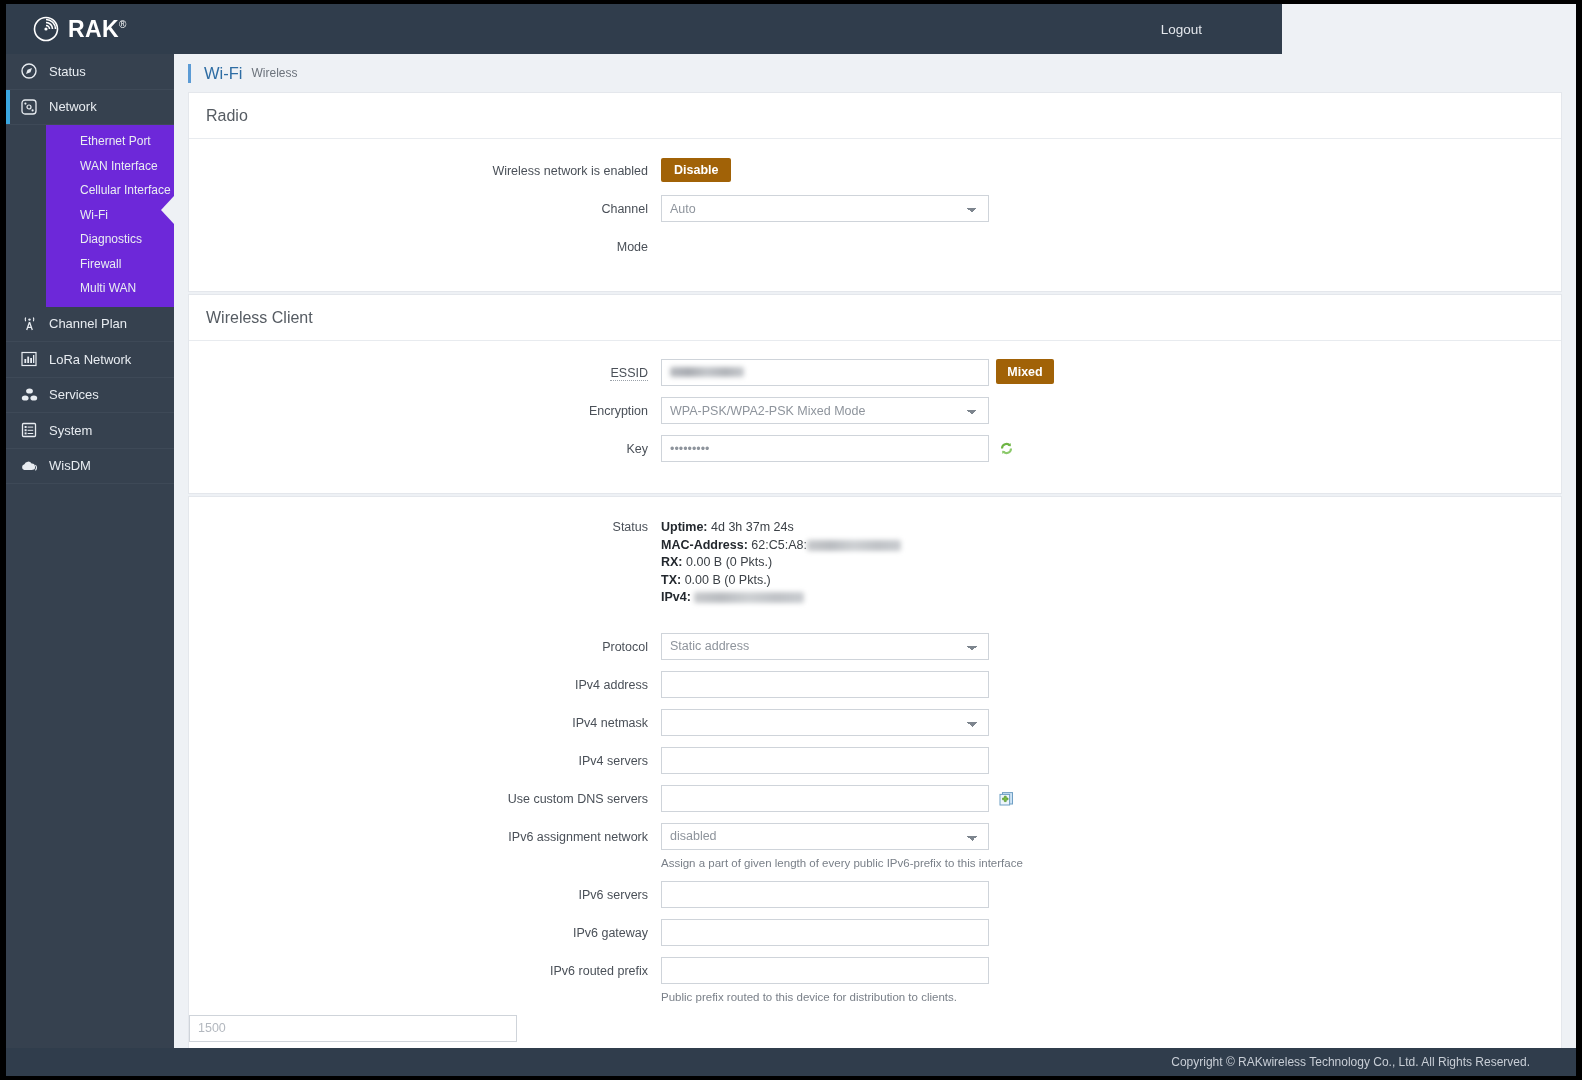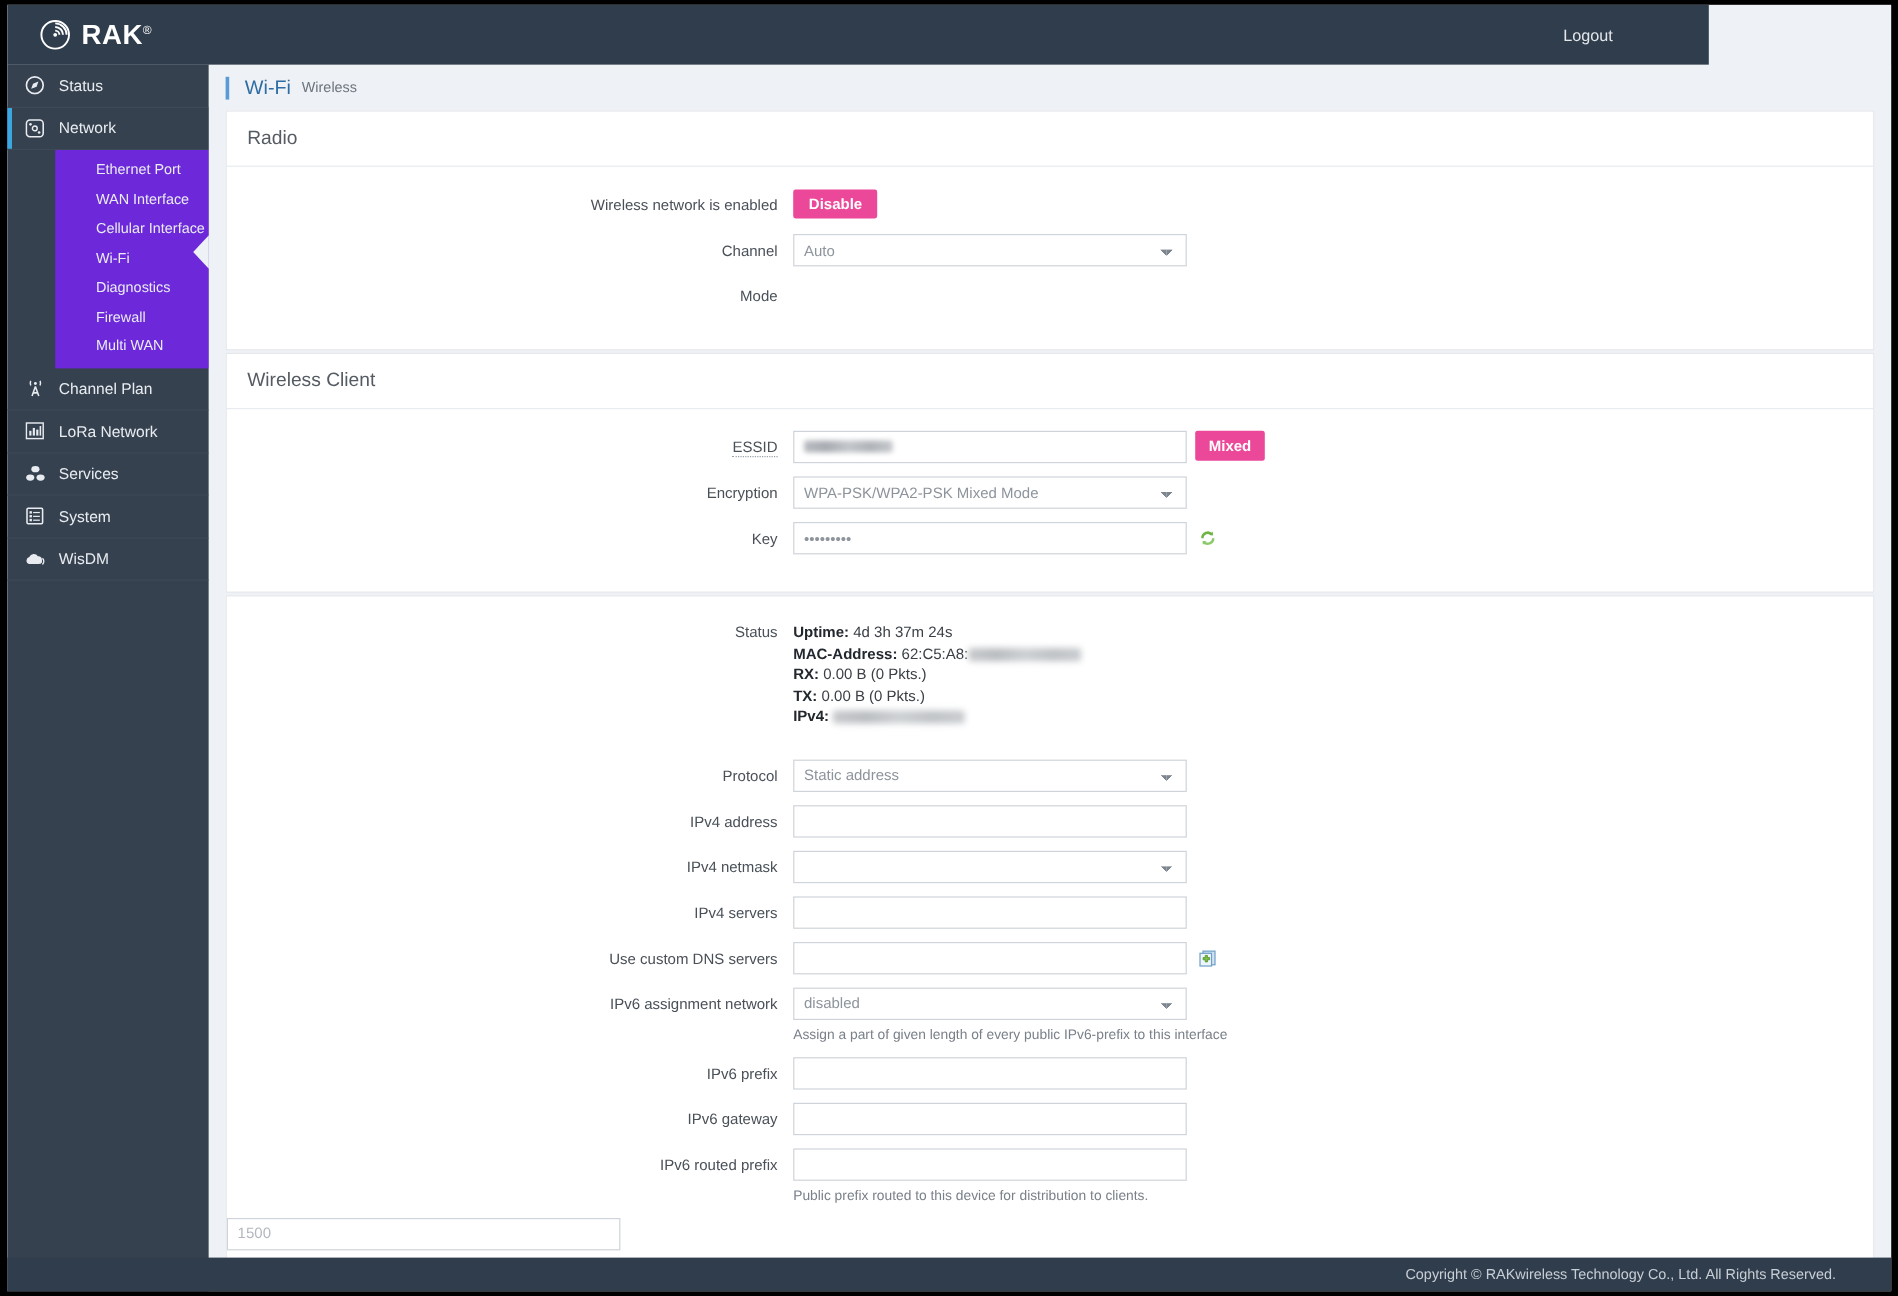--- a/index.html
+++ b/index.html
@@ -14,21 +14,21 @@
     position: absolute;
     left: 6px; top: 4px;
     width: 1570px; height: 1072px;
     background: #eef1f5;
     overflow: hidden;
   }
 
   
   .topbar {
     position: absolute; left: 0; top: 0;
-    width: 1418px; height: 50px;
+    width: 1276px; height: 50px;
     background: #303d4c;
     display: flex; align-items: center; justify-content: space-between; gap: 12px;
   }
   .brand { display: flex; align-items: center; padding-left: 27px; }
   .brand-logo { width: 26px; height: 26px; margin-right: 9px; }
   .brand-text {
     color: #ffffff; font-size: 23px; font-weight: bold; letter-spacing: .4px;
   }
   .brand-text sup { font-size: 10px; vertical-align: super; font-weight: normal; }
   .logout {
@@ -135,21 +135,21 @@
     background-repeat: no-repeat;
     cursor: pointer;
   }
   .inp.blank { color: #444; }
   .inp::placeholder { color: #b3b8bf; }
 
   .btn {
     border: none; color: #fff; cursor: pointer;
     font-family: "Liberation Sans", sans-serif;
   }
-  .btn-blue { background: #ec4899; }
+  .btn-blue { background: #a16207; }
   .btn-disable {
     height: 24px; padding: 0 13px; font-size: 12.5px; font-weight: bold;
     border-radius: 2px; margin-top: 1px;
   }
   .btn-scan {
     height: 25px; width: 58px; font-size: 12.5px; font-weight: bold;
     margin-left: 7px; border-radius: 2px;
   }
 
   .icon-btn {
@@ -496,21 +496,21 @@
           <div class="row-label">IPv6 assignment network</div>
           <div class="row-field">
             <select class="sel">
               <option>disabled</option>
             </select>
           </div>
         </div>
         <div class="hint">Assign a part of given length of every public IPv6-prefix to this interface</div>
 
         <div class="row">
-          <div class="row-label">IPv6 prefix</div>
+          <div class="row-label">IPv6 servers</div>
           <div class="row-field">
             <input class="inp blank" type="text" value="" style="">
           </div>
         </div>
 
         <div class="row">
           <div class="row-label">IPv6 gateway</div>
           <div class="row-field">
             <input class="inp blank" type="text" value="" style="">
           </div>

